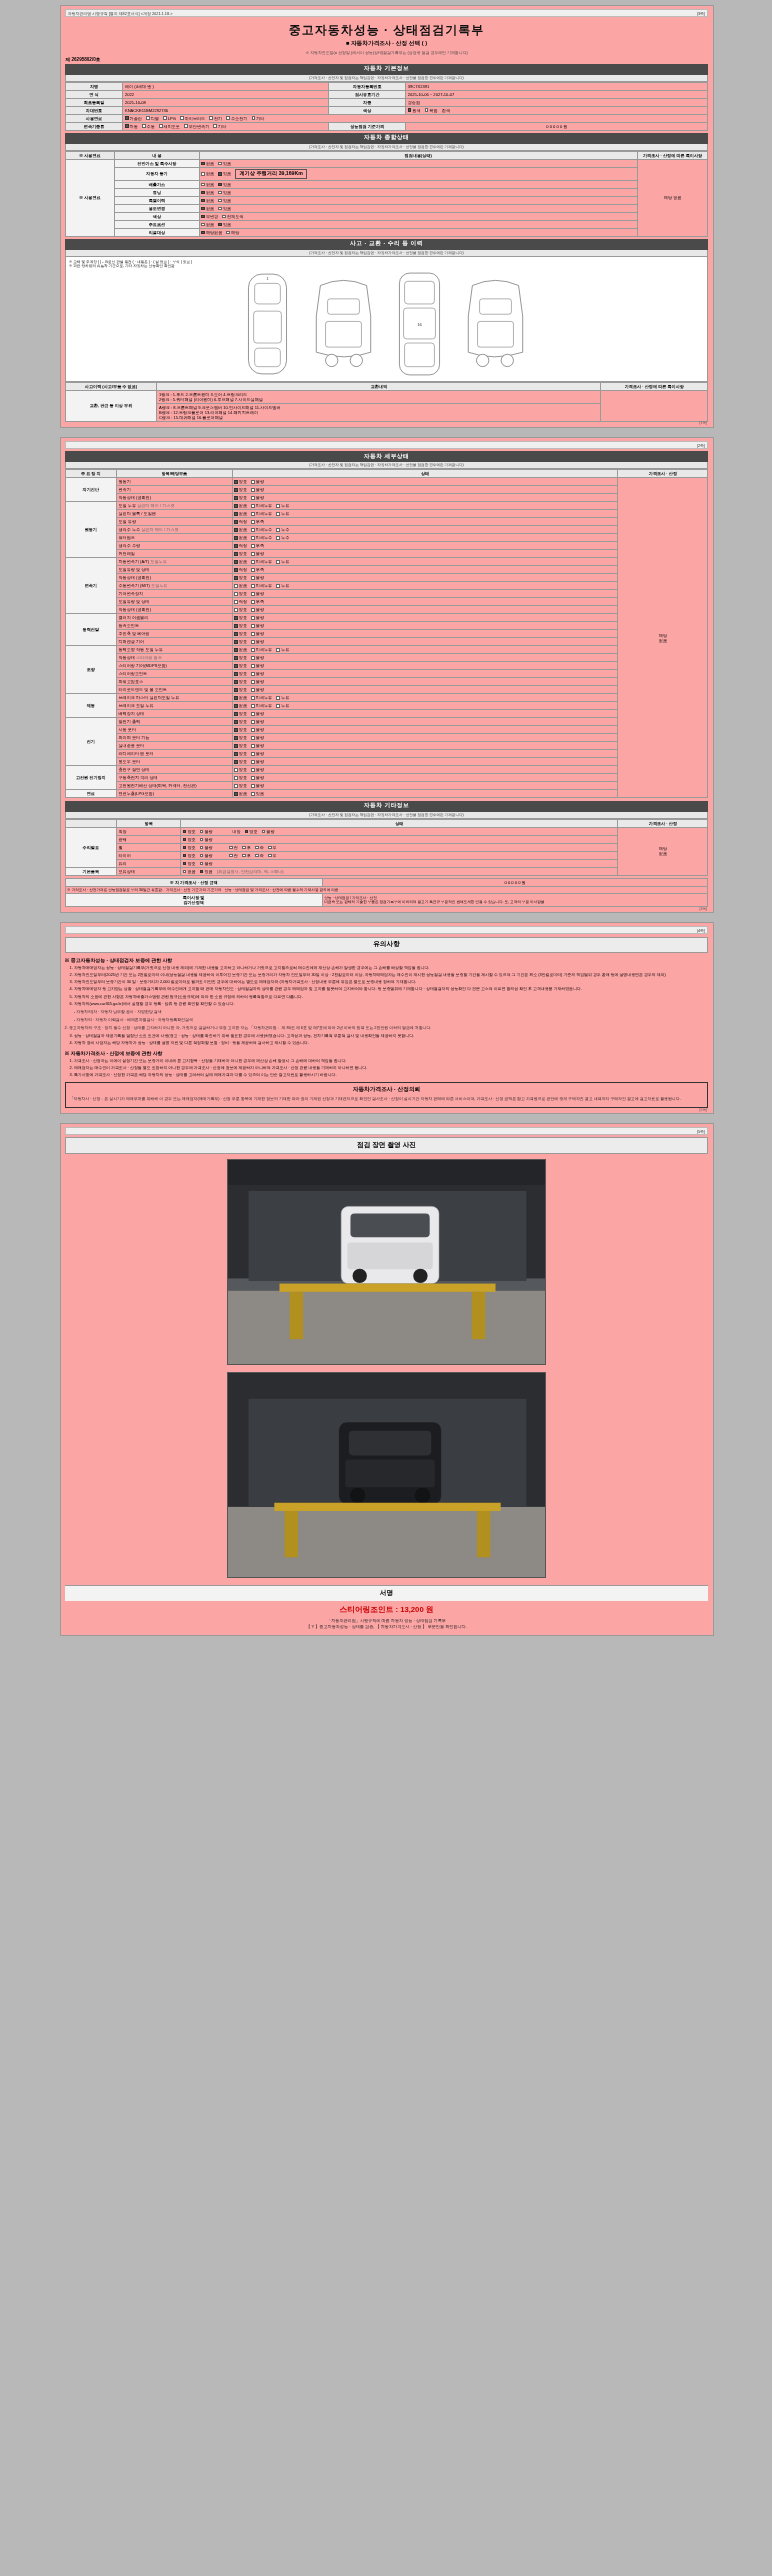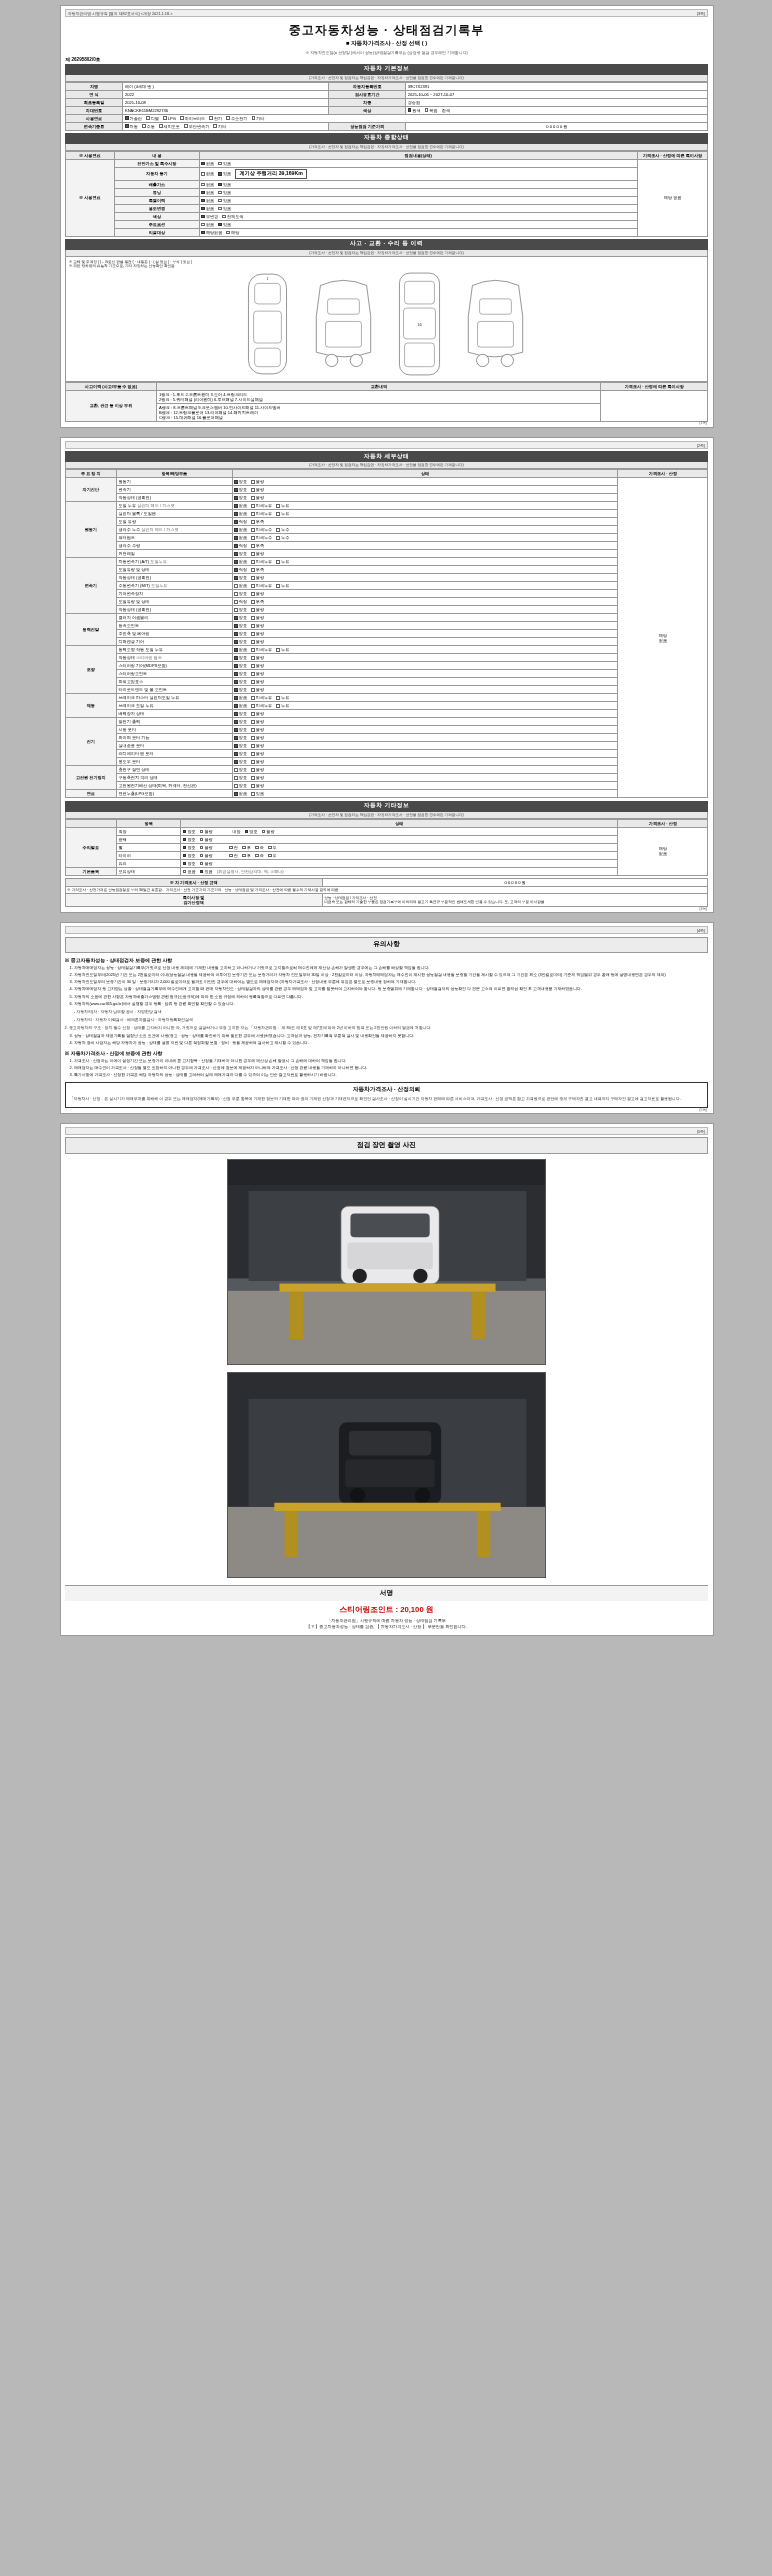--- a/index.html
+++ b/index.html
@@ -8,21 +8,21 @@
     background: #b8b8b8;
     font-family: "Liberation Sans", sans-serif;
     width: 773px;
   }
   .page {
     width: 773px;
     margin: 0 auto;
     padding: 5.2px 0 15.5px 0;
   }
   .sheet {
-    background: #ffffff;
+    background: #fca5a5;
     width: 654px;
     margin: 0 auto 9.3px auto;
     border: 0.5px solid #9a9a9a;
     padding: 3.1px 4.1px 5.2px 4.1px;
     position: relative;
   }
   .tiny { font-size: 3.6px; }
 
   
   .topstrip {
@@ -897,21 +897,21 @@
         <circle cx="378" cy="238" r="15" fill="#121315"></circle>
         <rect x="90" y="252" width="440" height="16" fill="#c9a227"></rect>
         <rect x="110" y="268" width="26" height="90" fill="#b2901f"></rect>
         <rect x="484" y="268" width="26" height="90" fill="#b2901f"></rect>
       </svg>
     </div>
 
     <div class="sign-title">서명</div>
     <div class="fee">
       <span>스티어링조인트 :</span>
-      <span>20,100 원</span>
+      <span>13,200 원</span>
     </div>
     <div class="footer-note">
       <div>「자동차관리법」시행규칙에 따른 자동차 성능 · 상태점검 기록부</div>
       <div>【 Y 】중고자동차성능 · 상태를 검증, 【 자동차가격조사 · 산정 】 부분만을 확인합니다.</div>
     </div>
   </div>
 
 </div>
 
 

